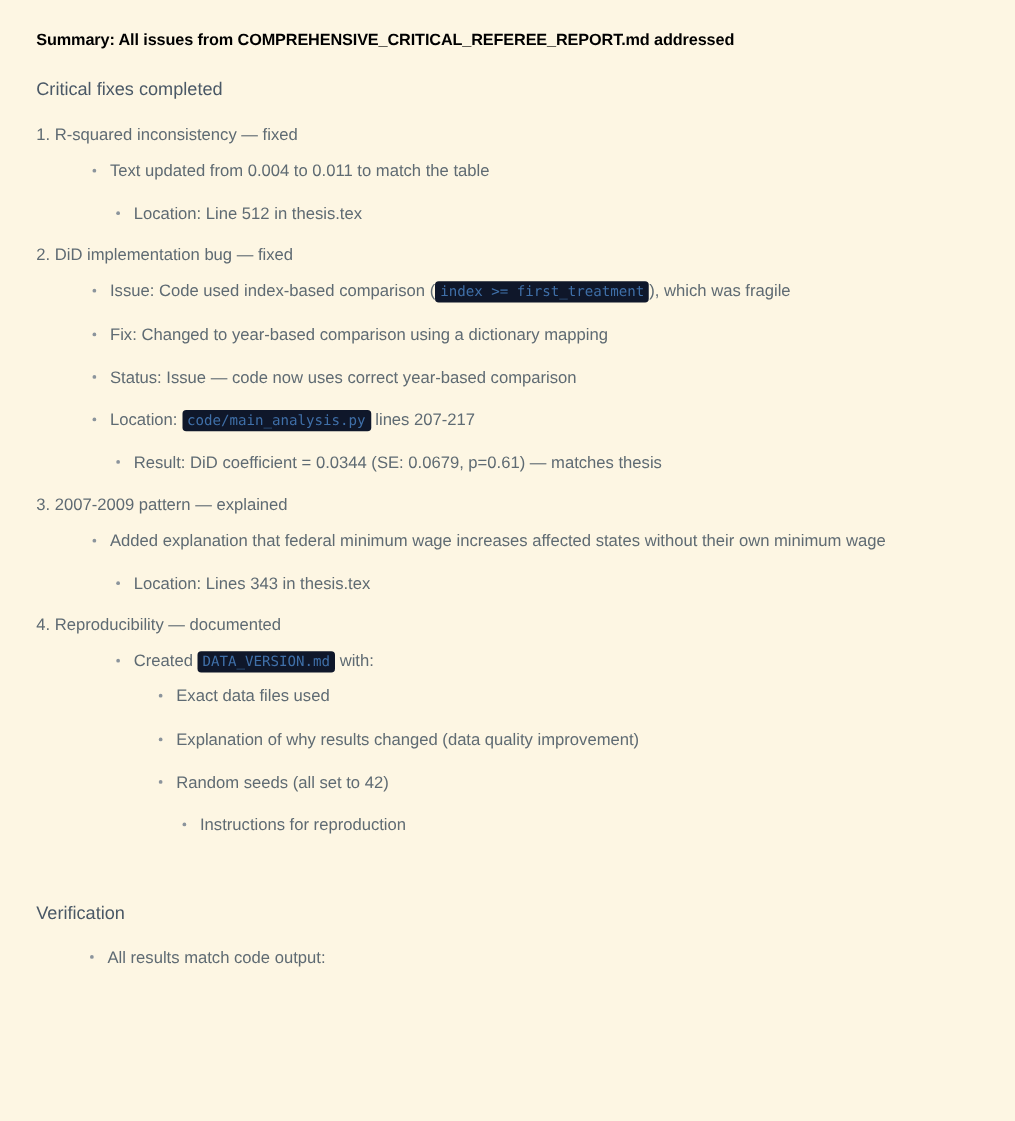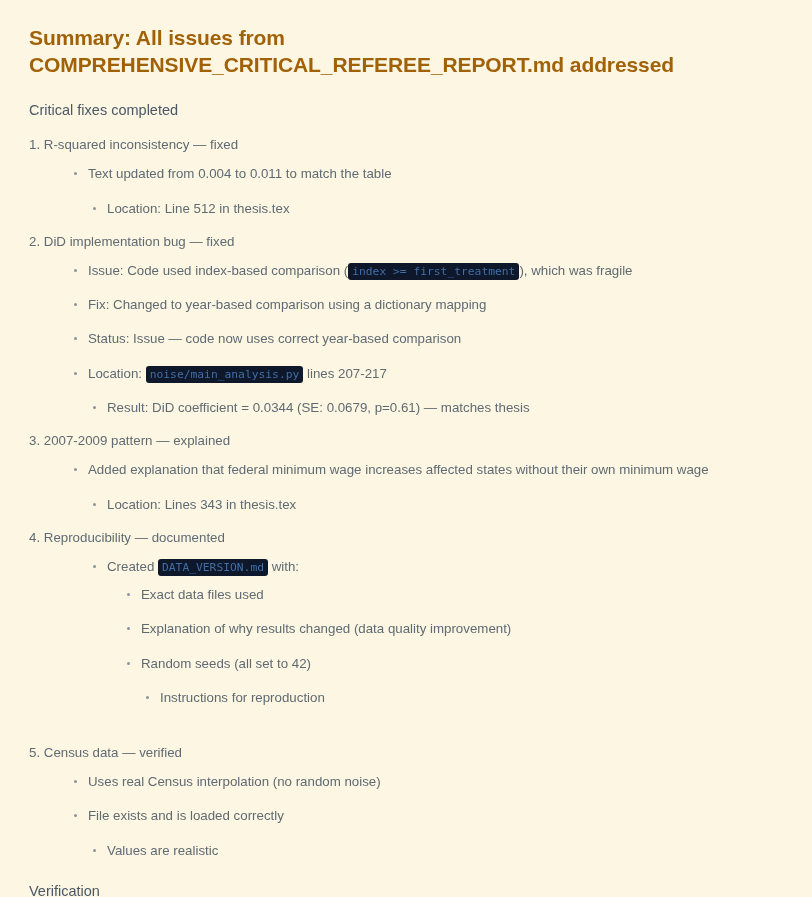--- a/index.html
+++ b/index.html
@@ -14,23 +14,23 @@
     color: #5f6b73;
     -webkit-font-smoothing: antialiased;
   }
   .page {
     padding: 14px 29px 18px 29px;
     box-sizing: border-box;
   }
 
   
   h1.doc-title {
-    font-size: 21px;
+    font-size: 13px;
     font-weight: bold;
-    color: #a16207;
+    color: #000000;
     margin: 10px 0 22px 0;
     letter-spacing: -0.1px;
     line-height: 1.3;
   }
   h2.section-title {
     font-size: 14.5px;
     font-weight: normal;
     color: #4a5866;
     margin: 22px 0 16px 0;
     line-height: 1.3;
@@ -124,21 +124,21 @@
         <li class="bullet-item">Location: Line 512 in thesis.tex</li>
       </ul>
     </li>
 
     <li class="num-item">
       <p class="num-line">2. DiD implementation bug — fixed</p>
       <ul class="bullets">
         <li class="bullet-item"><span>Issue: Code used index-based comparison (</span><code class="inline-code">index &gt;= first_treatment</code><span>), which was fragile</span></li>
         <li class="bullet-item">Fix: Changed to year-based comparison using a dictionary mapping</li>
         <li class="bullet-item">Status: Issue — code now uses correct year-based comparison</li>
-        <li class="bullet-item"><span>Location: </span><code class="inline-code">noise/main_analysis.py</code><span> lines 207-217</span></li>
+        <li class="bullet-item"><span>Location: </span><code class="inline-code">code/main_analysis.py</code><span> lines 207-217</span></li>
         <li class="bullet-item">Result: DiD coefficient = 0.0344 (SE: 0.0679, p=0.61) — matches thesis</li>
       </ul>
     </li>
 
     <li class="num-item">
       <p class="num-line">3. 2007-2009 pattern — explained</p>
       <ul class="bullets">
         <li class="bullet-item">Added explanation that federal minimum wage increases affected states without their own minimum wage</li>
         <li class="bullet-item">Location: Lines 343 in thesis.tex</li>
       </ul>
@@ -152,28 +152,20 @@
             <li class="bullet-item">Exact data files used</li>
             <li class="bullet-item">Explanation of why results changed (data quality improvement)</li>
             <li class="bullet-item">Random seeds (all set to 42)</li>
             <li class="bullet-item">Instructions for reproduction</li>
           </ul>
         </li>
       </ul>
       <div class="spacer-md"></div>
     </li>
 
-    <li class="num-item">
-      <p class="num-line">5. Census data — verified</p>
-      <ul class="bullets">
-        <li class="bullet-item">Uses real Census interpolation (no random noise)</li>
-        <li class="bullet-item">File exists and is loaded correctly</li>
-        <li class="bullet-item">Values are realistic</li>
-      </ul>
-    </li>
   </ol>
 
   <h2 class="section-title">Verification</h2>
 
   <ul class="bullets lvl1-flat">
     <li class="bullet-item"><span>All results match code output:</span>
       
     </li>
 
   </ul>

